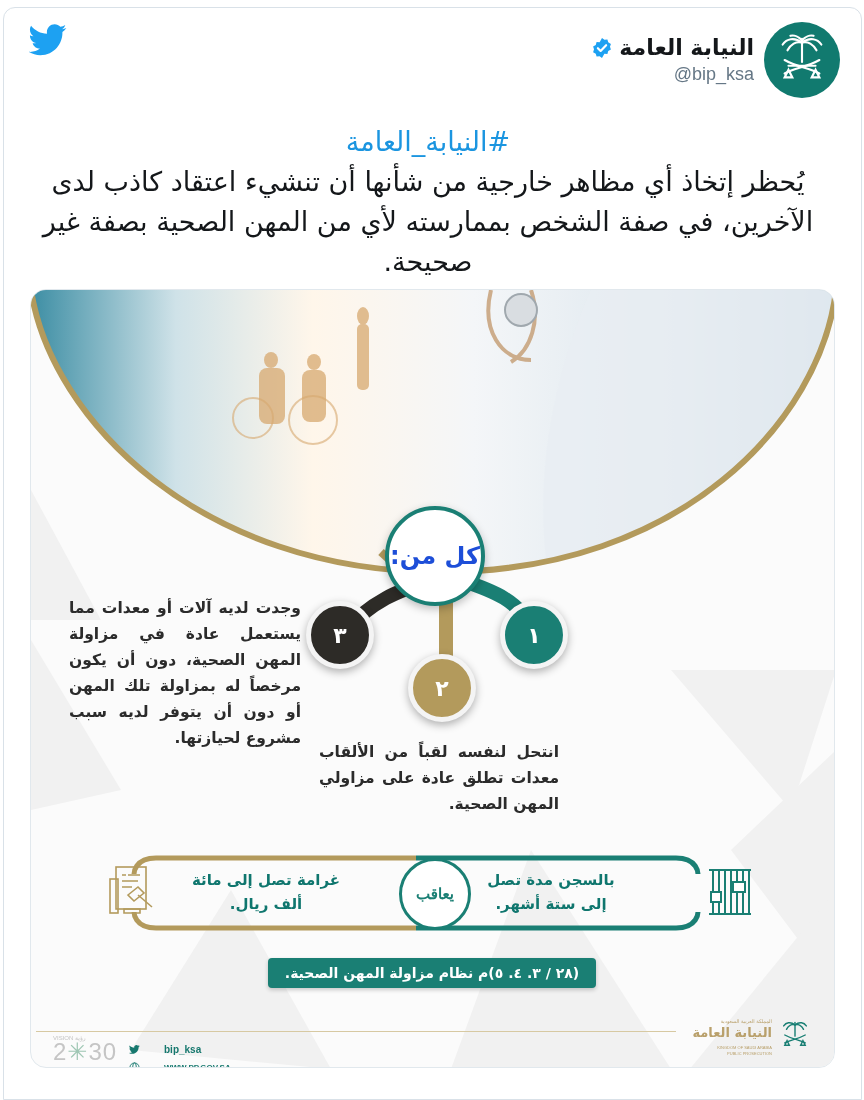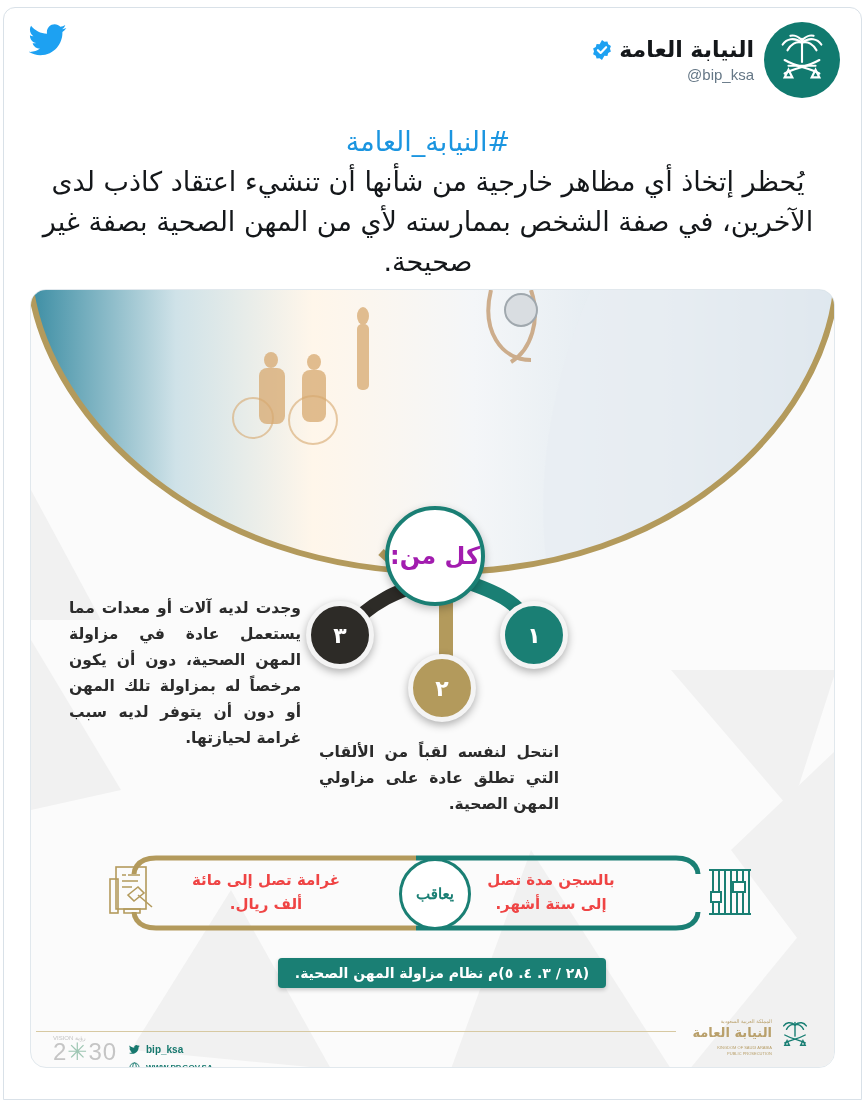--- a/index.html
+++ b/index.html
@@ -14,60 +14,60 @@
 
   .author { position: absolute; right: 24px; top: 22px; display: flex; flex-direction: row-reverse; align-items: center; }
   .avatar {
     width: 76px; height: 76px; border-radius: 50%; background: #117a6f;
     display: flex; align-items: center; justify-content: center; margin-left: 10px;
   }
   .author-text { display: flex; flex-direction: column; align-items: flex-end; }
   .author-name-row { display: flex; flex-direction: row-reverse; align-items: center; gap: 6px; }
   .author-name { font-family: "DejaVu Sans", sans-serif; font-weight: bold; font-size: 22px; color: #14171a; direction: rtl; }
   .verified { width: 22px; height: 22px; }
-  .handle { font-family: "Liberation Sans", sans-serif; font-size: 15px; color: #657786; margin-top: 4px; }
+  .handle { font-family: "Liberation Sans", sans-serif; font-size: 18px; color: #657786; margin-top: 4px; }
 
   .tweet-text {
     position: absolute; right: 26px; top: 122px; width: 820px;
     direction: rtl; text-align: center; font-family: "DejaVu Sans", sans-serif;
     font-size: 27px; line-height: 40px; color: #14171a;
   }
   .hashtag { color: #1b95e0; display: block; }
 
   .media {
     position: absolute; left: 30px; top: 289px; width: 805px; height: 779px;
     border-radius: 16px; overflow: hidden; border: 1px solid #e1e8ed; background: #fbfbfb;
   }
   .bg-pattern { position: absolute; inset: 0; }
   .photo-bowl { position: absolute; left: 0; top: 0; width: 805px; height: 300px; }
 
   .hub { position: absolute; left: 384px; top: 505px; width: 100px; height: 100px; border-radius: 50%;
     background: #fff; border: 4px solid #1a7f74; display: flex; align-items: center; justify-content: center;
     box-shadow: 0 3px 8px rgba(0,0,0,0.25); }
-  .hub-label { font-family: "DejaVu Sans", sans-serif; font-weight: bold; font-size: 24px; color: #a21caf; direction: rtl; }
+  .hub-label { font-family: "DejaVu Sans", sans-serif; font-weight: bold; font-size: 24px; color: #1d4ed8; direction: rtl; }
 
   .node { position: absolute; width: 68px; height: 68px; border-radius: 50%; border: 5px solid #f4f4f4;
     display: flex; align-items: center; justify-content: center; box-shadow: 0 3px 8px rgba(0,0,0,0.3);
     font-family: "DejaVu Sans", sans-serif; font-weight: bold; font-size: 22px; color: #fff; }
   .node-1 { left: 499px; top: 600px; background: #1a7f74; }
   .node-2 { left: 407px; top: 653px; background: #b39a5c; }
   .node-3 { left: 305px; top: 600px; background: #2d2b27; }
 
   .item-text { position: absolute; direction: rtl; text-align: justify; text-align-last: right;
     font-family: "DejaVu Sans", sans-serif; font-weight: bold; font-size: 15.5px; line-height: 26px; color: #2b2b2b; }
   .penalty-text { position: absolute; direction: rtl; text-align: center; font-family: "DejaVu Sans", sans-serif;
-    font-weight: bold; font-size: 15px; line-height: 24px; color: #ef4444; }
+    font-weight: bold; font-size: 15px; line-height: 24px; color: #0f766e; }
   .punish-circle { position: absolute; left: 398px; top: 858px; width: 72px; height: 72px; border-radius: 50%;
     background: #fff; border: 3px solid #1a7f74; display: flex; align-items: center; justify-content: center; }
   .punish-label { font-family: Liberation Sans, sans-serif; font-weight: bold; font-size: 15px; color: #1a7f74; direction: rtl; text-align: center; }
 
   .law-ref { position: absolute; left: 267px; top: 957px; width: 328px; height: 30px; border-radius: 4px;
     background: #1a7f74; color: #fff; direction: rtl; text-align: center; font-family: "DejaVu Sans", sans-serif;
     font-weight: bold; font-size: 14px; line-height: 30px; box-shadow: 0 2px 4px rgba(0,0,0,0.2); }
-  .contact-row { display: flex; align-items: center; gap: 6px; height: 18px; }
+  .contact-row { display: flex; align-items: center; gap: 24px; height: 18px; }
   .contact-text { font-family: "Liberation Sans", sans-serif; font-size: 10px; color: #16786e; font-weight: bold; }
   .contact-text.small { font-size: 8px; }
 </style>
 </head>
 <body>
 
 <div class="tweet-card"></div>
 
 <svg class="twitter-logo" viewBox="0 0 24 20">
   <path fill="#1da1f2" d="M23.6 2.4c-.9.4-1.8.6-2.8.8 1-.6 1.8-1.5 2.1-2.7-.9.6-2 1-3.1 1.2C18.9.7 17.6.1 16.2.1c-2.7 0-4.9 2.2-4.9 4.9 0 .4 0 .8.1 1.1C7.3 5.9 3.7 4 1.3 1 .9 1.7.6 2.6.6 3.5c0 1.7.9 3.2 2.2 4.1-.8 0-1.6-.2-2.2-.6v.1c0 2.4 1.7 4.4 3.9 4.8-.4.1-.8.2-1.3.2-.3 0-.6 0-.9-.1.6 2 2.4 3.4 4.6 3.4-1.7 1.3-3.8 2.1-6.1 2.1-.4 0-.8 0-1.2-.1 2.2 1.4 4.8 2.2 7.5 2.2 9.1 0 14-7.5 14-14v-.6c1-.7 1.8-1.6 2.5-2.6z"></path>
@@ -174,22 +174,22 @@
   <div class="node node-1" style="left:469px;top:311px">
       <span>١</span>
     </div>
   <div class="node node-2" style="left:377px;top:364px">
       <span>٢</span>
     </div>
   <div class="node node-3" style="left:275px;top:311px">
       <span>٣</span>
     </div>
 
-  <div class="item-text" style="left:288px;top:449px;width:240px">انتحل لنفسه لقباً من الألقاب التي تطلق عادة على مزاولي المهن الصحية.</div>
-  <div class="item-text" style="left:38px;top:305px;width:232px">وجدت لديه آلات أو معدات مما يستعمل عادة في مزاولة المهن الصحية، دون أن يكون مرخصاً له بمزاولة تلك المهن أو دون أن يتوفر لديه سبب غرامة لحيازتها.</div>
+  <div class="item-text" style="left:288px;top:449px;width:240px">انتحل لنفسه لقباً من الألقاب معدات تطلق عادة على مزاولي المهن الصحية.</div>
+  <div class="item-text" style="left:38px;top:305px;width:232px">وجدت لديه آلات أو معدات مما يستعمل عادة في مزاولة المهن الصحية، دون أن يكون مرخصاً له بمزاولة تلك المهن أو دون أن يتوفر لديه سبب مشروع لحيازتها.</div>
 
   <svg style="position:absolute;left:95px;top:562px" width="580" height="82">
     <path d="M30 6 L290 6" stroke="#b39a5c" stroke-width="5" fill="none"></path>
     <path d="M30 76 L290 76" stroke="#b39a5c" stroke-width="5" fill="none"></path>
     <path d="M30 6 C8 6 8 22 8 22" stroke="#b39a5c" stroke-width="5" fill="none"></path>
     <path d="M30 76 C8 76 8 60 8 60" stroke="#b39a5c" stroke-width="5" fill="none"></path>
     <path d="M290 6 L550 6" stroke="#1a7f74" stroke-width="5" fill="none"></path>
     <path d="M290 76 L550 76" stroke="#1a7f74" stroke-width="5" fill="none"></path>
     <path d="M550 6 C572 6 572 22 572 22" stroke="#1a7f74" stroke-width="5" fill="none"></path>
     <path d="M550 76 C572 76 572 60 572 60" stroke="#1a7f74" stroke-width="5" fill="none"></path>
@@ -213,21 +213,21 @@
     <g stroke="#b39a5c" stroke-width="1.6" fill="none">
       <rect x="10" y="2" width="30" height="42"></rect>
       <rect x="4" y="14" width="8" height="34"></rect>
       <path d="M16 10 h4 M22 10 h12 M16 16 h16 M16 22 h10"></path>
       <path d="M22 30 l10 -8 l6 6 l-10 8 z"></path>
       <path d="M32 30 l14 12"></path>
       <path d="M18 44 h16 v4 h-16 z"></path>
     </g>
   </svg>
 
-  <div class="law-ref" style="left:247px;top:668px">(٢٨ / ٣. ٤. ٥)م نظام مزاولة المهن الصحية.</div>
+  <div class="law-ref" style="left:237px;top:668px">(٢٨ / ٣. ٤. ٥)م نظام مزاولة المهن الصحية.</div>
 
   <div style="position:absolute;left:5px;top:741px;width:640px;height:1px;background:#d7c9a2"></div>
 
   <div style="position:absolute;left:22px;top:744px">
     <div style="font-family:'Liberation Sans',sans-serif;font-size:6px;color:#c5c5c5">VISION رؤية</div>
     <div style="font-family:'Liberation Sans',sans-serif;font-size:24px;color:#c5c5c5;letter-spacing:1px;line-height:22px">2<span style="color:#9fc7b4">✳</span>30</div>
   </div>
 
   <div style="position:absolute;left:98px;top:750px">
     <div class="contact-row">

